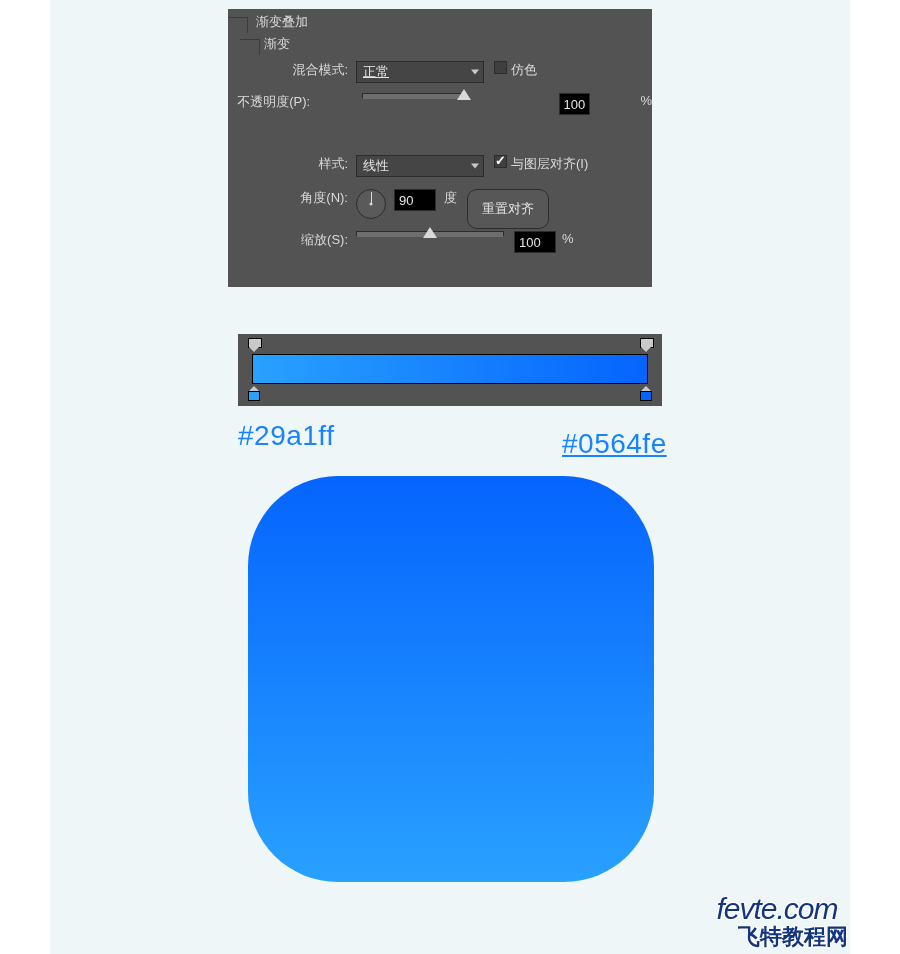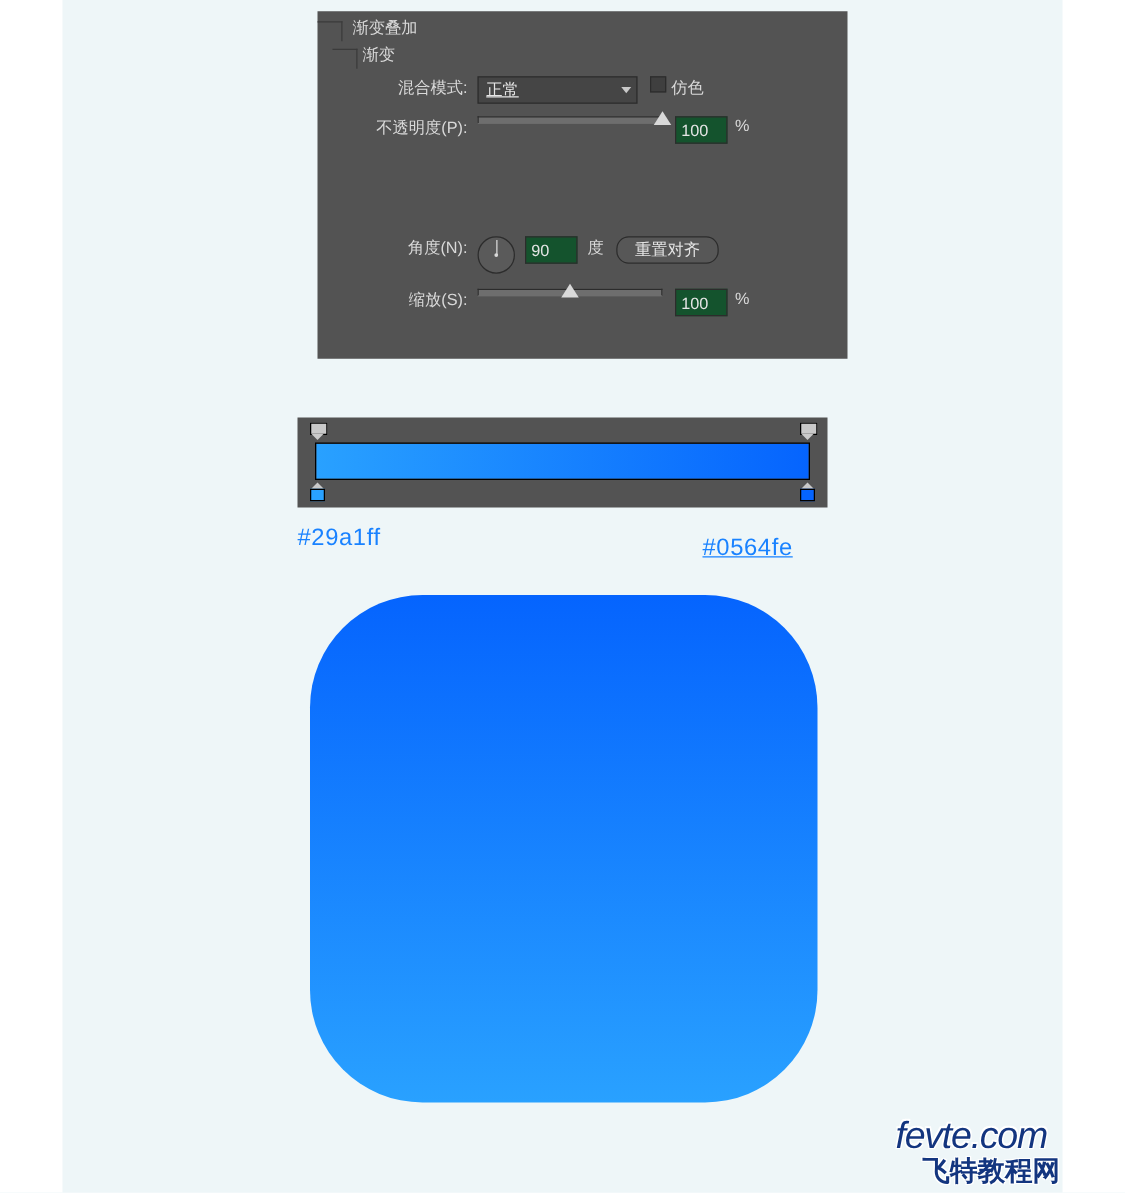--- a/index.html
+++ b/index.html
@@ -15,21 +15,21 @@
   .page {
     width: 800px;
     height: 954px;
     margin: 0 auto;
     background: #eef6f8;
     position: relative;
   }
   
   .panel {
     position: absolute;
-    left: 204px;
+    left: 178px;
     top: 9px;
     width: 424px;
     height: 278px;
     background: #535353;
     color: #d9d9d9;
     font-size: 13px;
   }
   .panel .tab-edge {
     position: absolute;
     left: 0; top: 8px;
@@ -109,21 +109,21 @@
   .slider-thumb {
     position: absolute;
     top: -4px;
     width: 0; height: 0;
     border-left: 7px solid transparent;
     border-right: 7px solid transparent;
     border-bottom: 11px solid #d9d9d9;
     transform: translateX(-50%);
   }
   .nbox {
-    background: #14532d;
+    background: #000000;
     border: 1px solid #2c2c2c;
     height: 22px;
     width: 42px;
     color: #e5e5e5;
     padding: 0 4px;
     display: inline-flex;
     align-items: center;
   }
   .grad-swatch {
     height: 22px;
@@ -166,21 +166,21 @@
     left:50%;top:50%;
     width:3px;height:3px;
     background:#d9d9d9;
     transform:translate(-50%,-50%);
     border-radius:50%;
   }
   .btn {
     background: #575757;
     border: 1px solid #2c2c2c;
     border-radius: 10px;
-    height: 22px;
+    height: 40px;
     padding: 0 14px;
     color: #e5e5e5;
     display: inline-flex;
     align-items: center;
     cursor: pointer;
   }
 
   
   .editor {
     position: absolute;
@@ -223,21 +223,21 @@
   }
   .stop-bottom .swatch {
     position:absolute;left:0;top:5px;
     width:12px;height:10px;
     border:1px solid #000;
   }
 
   
   .hex {
     position:absolute;
-    font-size: 19px;
+    font-size: 28px;
     color: #1982ff;
     font-family: "Helvetica Neue", Arial, sans-serif;
     letter-spacing: 0.5px;
   }
 
   
   .squircle {
     position:absolute;
     left: 198px; top: 476px;
     width: 406px; height: 406px;
@@ -284,34 +284,44 @@
       <span class="lbl">混合模式:</span>
       <span class="sel" style="width:128px;text-decoration:underline;">
         <span>正常</span>
         <span class="caret"></span>
       </span>
       <span style="width:10px;"></span>
       <span class="chk"></span>
       <span>仿色</span>
     </div>
 
-    <div class="row" style="top:84px;">
+    <div class="row" style="top:84px;gap:44px;">
       <span class="lbl">不透明度(P):</span>
       <span style="position:relative;width:148px;display:inline-block;">
         <span class="slider-track" style="display:block;"></span>
         <span class="slider-thumb" style="left:100%;"></span>
       </span>
       <span style="width:10px;"></span>
       <span class="nbox">
           <span>100</span>
         </span>
       <span style="margin-left:6px;">%</span>
     </div>
 
 
+    <div class="row" style="top:146px;">
+      <span class="lbl">样式:</span>
+      <span class="sel" style="width:128px;">
+        <span>线性</span>
+        <span class="caret"></span>
+      </span>
+      <span style="width:10px;"></span>
+      <span class="chk checked"></span>
+      <span>与图层对齐(I)</span>
+    </div>
 
     <div class="row" style="top:180px;">
       <span class="lbl">角度(N):</span>
       <span class="angle-dial"></span>
       <span style="width:8px;"></span>
       <span class="nbox">
           <span>90</span>
         </span>
       <span style="margin:0 10px 0 8px;">度</span>
       <span class="btn">

